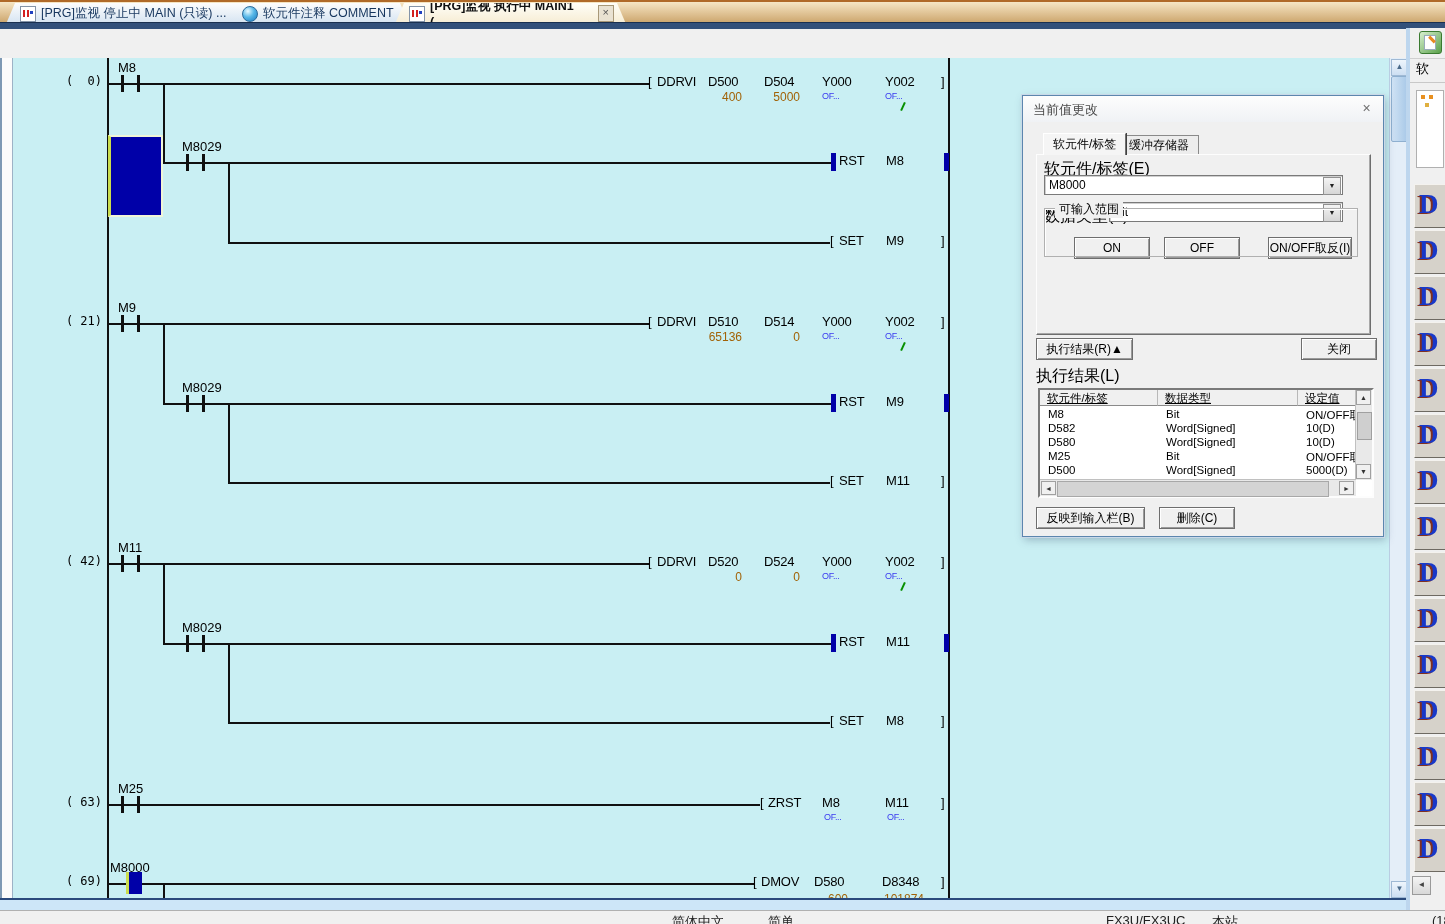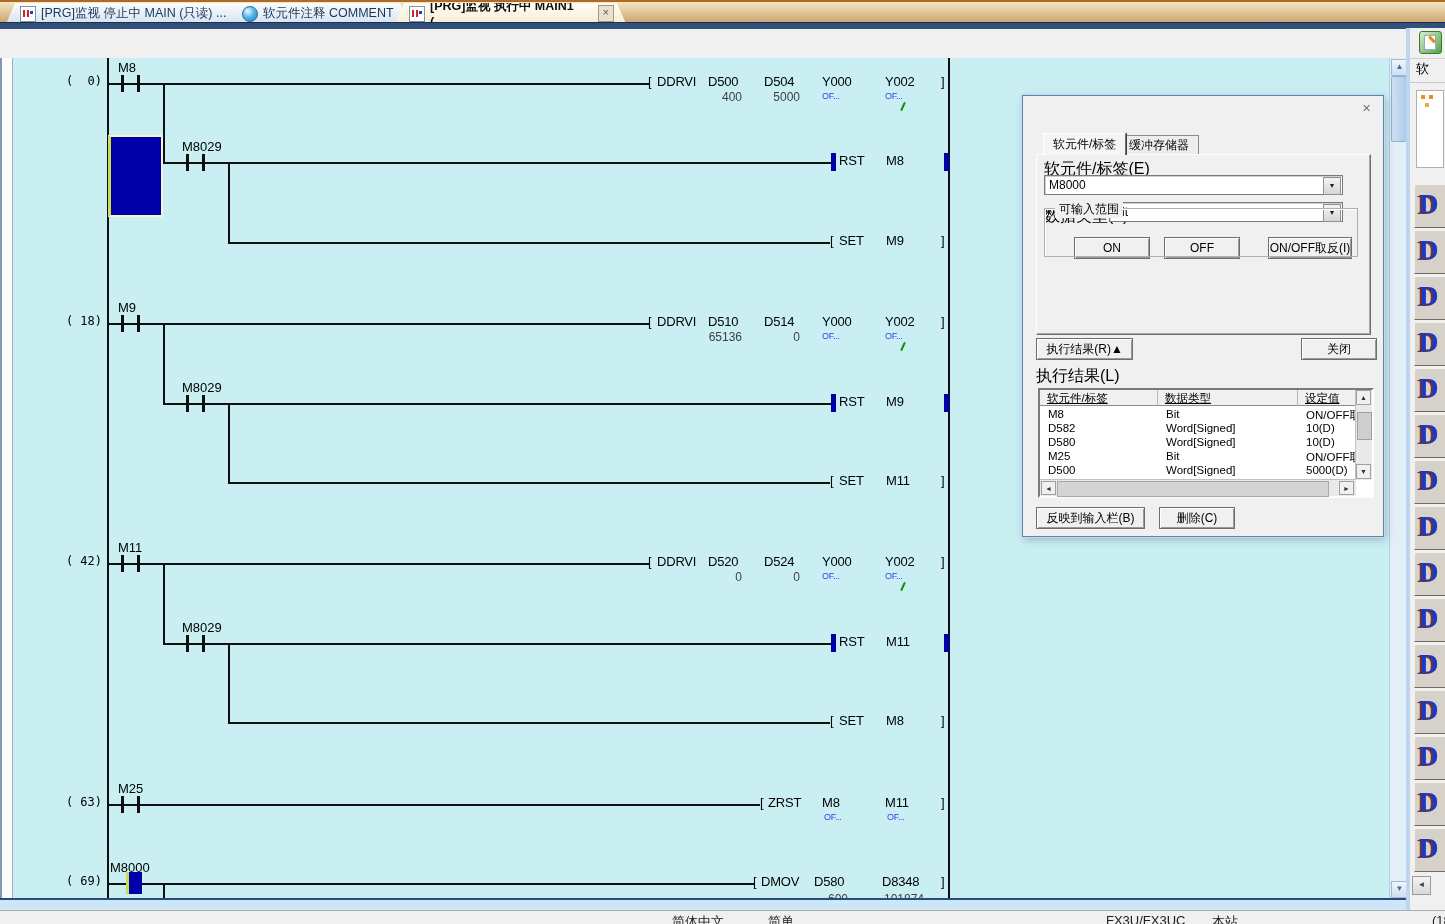--- a/index.html
+++ b/index.html
@@ -44,21 +44,21 @@
   .canvas{position:absolute;left:0;top:58px;width:1389px;height:840px;background:#c9eff3;overflow:hidden;}
   .leftstrip{position:absolute;left:0;top:0;width:10px;height:840px;background:#fbfbfb;
              border-left:2px solid #7e99b4;border-right:1px solid #9db2c6;}
   .hw{position:absolute;height:2px;background:#101010;}
   .vw{position:absolute;width:2px;background:#101010;}
   .cb{position:absolute;width:3px;height:17px;background:#101010;}
   .lt{position:absolute;font-size:13px;line-height:15px;color:#000;letter-spacing:-0.2px;white-space:pre;}
   .lbl{position:absolute;font-size:13px;color:#000;white-space:pre;}
   .step{position:absolute;left:30px;width:72px;text-align:right;font-family:"DejaVu Sans Mono",monospace;
         font-size:12px;color:#000;white-space:pre;}
-  .val{position:absolute;font-size:12px;color:#404040;text-align:right;}
+  .val{position:absolute;font-size:12px;color:#a16207;text-align:right;}
   .cmt{position:absolute;font-size:9px;color:#3a3af0;letter-spacing:-0.3px;}
   .bm{position:absolute;width:5px;height:18px;background:#0000a8;}
   .tick{position:absolute;width:2px;height:9px;background:#089000;transform:rotate(25deg);}
   .selbox{position:absolute;left:108px;top:77px;width:55px;height:82px;background:#0000a8;
           border:2px solid #f0f5d8;border-left:3px solid #cbdd4e;box-sizing:border-box;}
   .m8000box{position:absolute;left:126px;top:814px;width:16px;height:22px;background:#0000a8;
             border-left:3px solid #cbdd4e;box-sizing:border-box;}
 
   
   .vsb{position:absolute;left:1389px;top:58px;width:17px;height:840px;background:#e4eef8;border-left:1px solid #b9cde2;}
@@ -196,21 +196,21 @@
 
       <div class="vw" style="left:228px;top:104px;height:80px"></div>
       <div class="hw" style="left:228px;top:184px;width:602px"></div>
       <span class="lt" style="left:830px;top:175px">[</span>
       <span class="lt" style="left:839px;top:175px">SET</span>
       <span class="lt" style="left:886px;top:175px">M9</span>
       <span class="lt" style="left:941px;top:175px">]</span>
     </div>
 
     <div>
-      <span class="step" style="top:256px">( 18)</span>
+      <span class="step" style="top:256px">( 21)</span>
       <div class="hw" style="left:107px;top:265px;width:543px"></div>
       <div class="cb" style="left:121px;top:257px"></div>
       <div class="cb" style="left:137px;top:257px"></div>
       <span class="lbl" style="left:118px;top:242px">M9</span>
       <div class="vw" style="left:163px;top:265px;height:80px"></div>
       <span class="lt" style="left:648px;top:256px">[</span>
       <span class="lt" style="left:657px;top:256px">DDRVI</span>
       <span class="lt" style="left:708px;top:256px">D510</span>
       <span class="lt" style="left:764px;top:256px">D514</span>
       <span class="lt" style="left:822px;top:256px">Y000</span>
@@ -367,20 +367,23 @@
     <div class="dbtn" style="top:754px">
         <span>D</span>
       </div>
     <div class="dbtn" style="top:800px">
         <span>D</span>
       </div>
     <div class="pharrow">◄</div>
   </div>
 
   <div class="dialog">
+    <div class="dttl">
+      <span>当前值更改</span>
+    </div>
     <div class="dclose">×</div>
 
     <div class="dtab on" style="left:20px;top:37px">软元件/标签</div>
     <div class="dtab" style="left:96px;top:39px">缓冲存储器</div>
     <div class="tabpage"></div>
 
     <span class="dlabel" style="left:21px;top:63px">软元件/标签(E)</span>
     <div class="combo" style="left:21px;top:79px;width:299px">
       <span class="cval">M8000</span>
       <span class="drop">▼</span>

